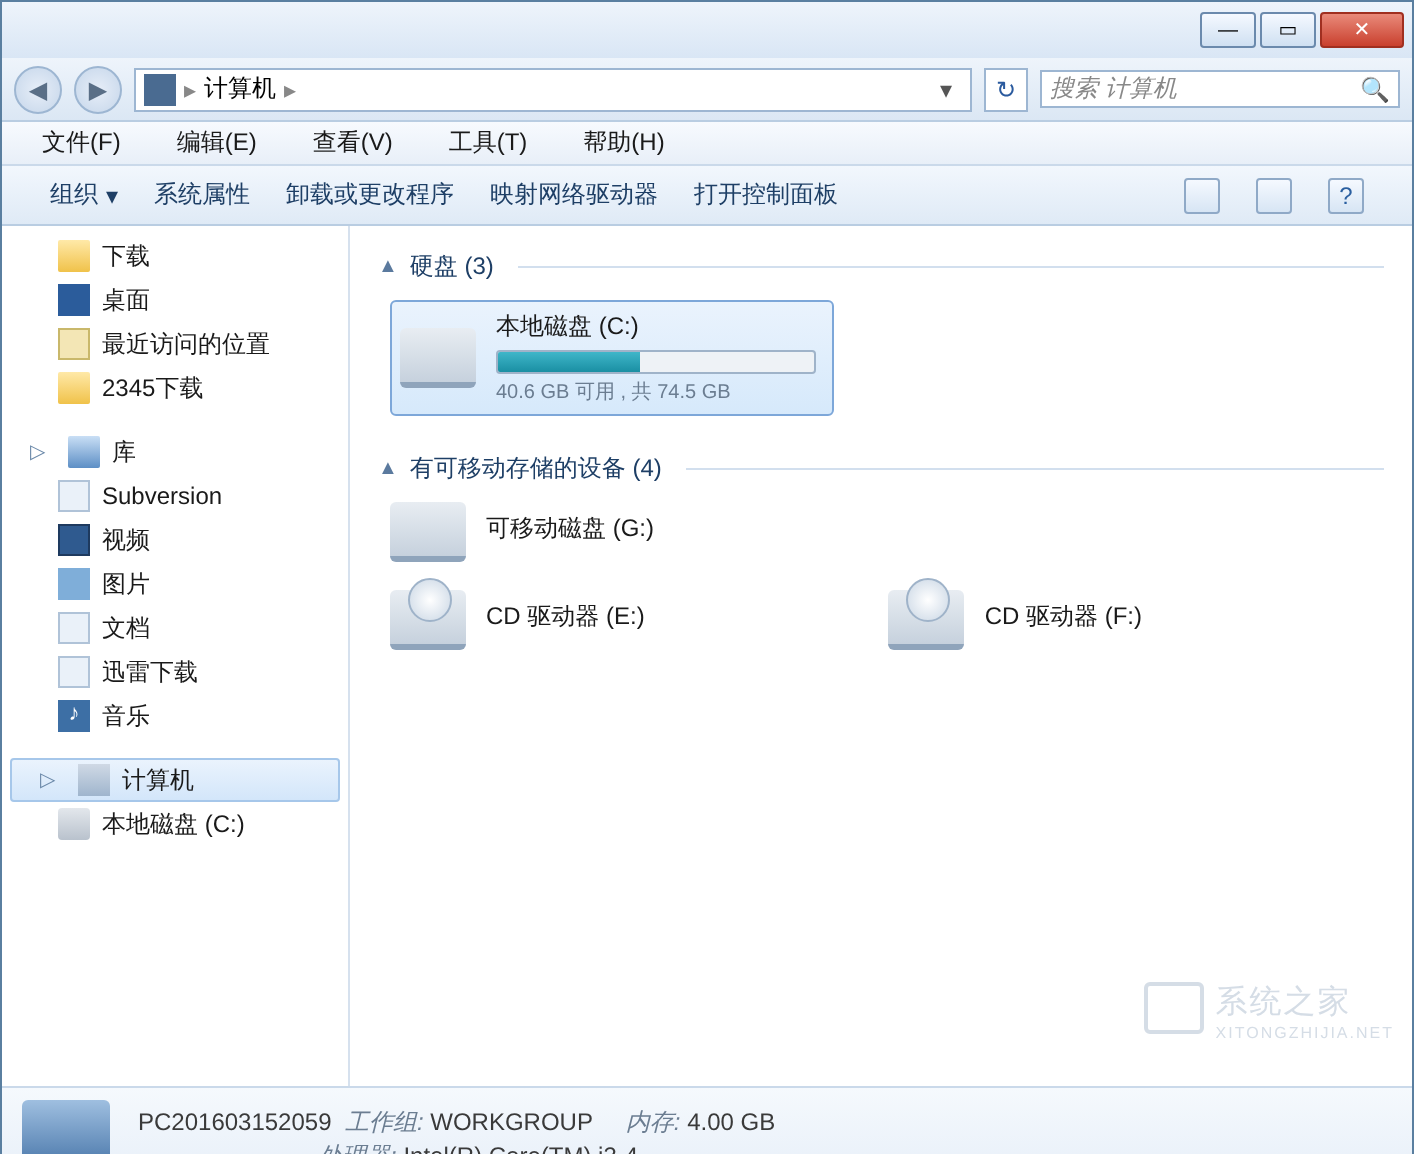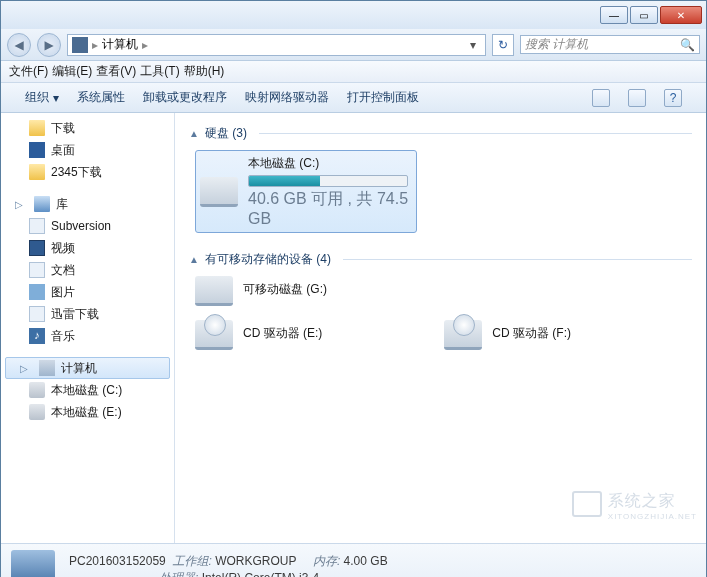--- a/index.html
+++ b/index.html
@@ -13,21 +13,21 @@
 .navbar { height: 32px; background: linear-gradient(#eef4fb, #dbe7f4); display: flex; align-items: center; padding: 0 6px; gap: 6px; border-bottom: 1px solid #b9cde2; }
 .navbtn { width: 24px; height: 24px; border-radius: 50%; background: radial-gradient(#e7eef8, #c5d6ea); border: 1px solid #9db6d2; display: flex; align-items: center; justify-content: center; color: #5a6f87; }
 .addrbar { flex: 1; height: 22px; background: #fff; border: 1px solid #9db6d2; display: flex; align-items: center; padding: 0 4px; gap: 4px; }
 .addrbar .icon-sm { width: 16px; height: 16px; background: #4a6b91; display: inline-block; }
 .addrbar .sep { color: #888; }
 .addr-drop { width: 16px; text-align: center; color: #555; }
 .refresh { width: 22px; height: 22px; border: 1px solid #9db6d2; background: #fff; display: flex; align-items: center; justify-content: center; color: #2a5a9e; }
 .searchbar { width: 180px; height: 19px; background: #fff; border: 1px solid #9db6d2; display: flex; align-items: center; padding: 0 4px; color: #888; font-style: italic; }
 .searchbar .mag { margin-left: auto; color: #2a5a9e; font-style: normal; }
 
-.menubar { height: 22px; background: linear-gradient(#f7fafe, #e8eff8); display: flex; align-items: center; padding: 0 8px; gap: 4px; border-bottom: 1px solid #cad9ea; }
+.menubar { height: 22px; background: linear-gradient(#f7fafe, #e8eff8); display: flex; align-items: center; padding: 0 20px; gap: 28px; border-bottom: 1px solid #cad9ea; }
 .menubar span { color: #1a1a1a; }
 
 .toolbar { height: 30px; background: linear-gradient(#f2f7fd, #dfeaf6); display: flex; align-items: center; padding: 0 24px; gap: 18px; border-bottom: 1px solid #b9cde2; }
 .toolbar .tbtn { color: #1e3f66; display: flex; align-items: center; gap: 4px; }
 .toolbar .spacer { flex: 1; }
 .toolbar .ico { width: 18px; height: 18px; border: 1px solid #8fa9c7; background: linear-gradient(#f5f9ff,#d7e5f4); border-radius: 2px; }
 
 .body { display: flex; height: 430px; }
 .sidebar { width: 174px; border-right: 1px solid #d6e1ee; overflow-y: auto; padding: 4px 0; }
 .tree-item { display: flex; align-items: center; gap: 6px; padding: 2px 0 2px 28px; height: 22px; color: #1a1a1a; }
@@ -52,21 +52,21 @@
 .group-hdr .arrow { color: #5b7a9e; font-size: 10px; }
 .group-hdr .line { flex: 1; height: 1px; background: #d2dfee; margin-left: 6px; }
 .drive-card { display: inline-flex; align-items: center; gap: 10px; width: 220px; vertical-align: top; margin: 0 20px 14px 6px; }
 .drive-card.sel { border:1px solid #7da7d9; background: linear-gradient(#eaf3fd,#d6e9fb); border-radius:3px; padding:4px; width: 222px; }
 .drive-ico { width: 38px; height: 30px; background: linear-gradient(#e8edf2,#c6d1dd); border-radius: 3px; border-bottom: 3px solid #8fa4bb; position: relative; }
 .drive-ico.cd::after { content:""; position:absolute; width:20px; height:20px; border-radius:50%; background: radial-gradient(#fff,#c9d6e4); top:-6px; left:9px; border:1px solid #9fb3c9; }
 .drive-info { flex:1; }
 .drive-name { color: #1a1a1a; margin-bottom: 3px; }
 .cap-bar { width: 160px; height: 12px; border:1px solid #9fb3c9; background:#eef2f6; border-radius:2px; overflow:hidden; }
 .cap-fill { height:100%; background: linear-gradient(#3fb6c9,#1a8fa3); }
-.cap-txt { color:#6b7d91; font-size:16px; margin-top:2px; }
+.cap-txt { color:#6b7d91; font-size:10px; margin-top:2px; }
 
 .statusbar { height: 52px; border-top: 1px solid #cad9ea; background: linear-gradient(#f5f9fd,#e6eef8); display:flex; align-items:center; padding: 4px 10px; gap:14px; }
 .comp-ico { width:44px; height:40px; background: linear-gradient(#9fbfe0,#3a6aa0); border-radius:3px; }
 .status-txt { color:#3a3a3a; line-height:17px; }
 .status-txt .lbl { color:#6b7d91;font-style:italic; }
 
 .watermark { position:absolute; right:10px; bottom:56px; color:#d5dde6; font-size:16px; letter-spacing:1px; display:flex; align-items:flex-start; gap:6px; }
 .watermark .logo { width:30px; height:26px; border:2px solid #d5dde6; border-radius:3px; }
 </style>
 </head>
@@ -125,68 +125,68 @@
       <div class="tree-group">
         <div class="tree-item">
             <span class="tree-icon ic-folder"></span>
             <span>下载</span>
           </div>
         <div class="tree-item">
             <span class="tree-icon ic-desktop"></span>
             <span>桌面</span>
           </div>
         <div class="tree-item">
+            <span class="tree-icon ic-recent"></span>
+            <span>最近访问的位置</span>
+          </div>
+        <div class="tree-item">
             <span class="tree-icon ic-folder"></span>
             <span>2345下载</span>
           </div>
       </div>
       <div class="tree-group">
         <div class="tree-item lvl0">
             <span class="tree-exp">▷</span>
             <span class="tree-icon ic-lib"></span>
             <span>库</span>
           </div>
         <div class="tree-item">
             <span class="tree-icon ic-file"></span>
             <span>Subversion</span>
           </div>
         <div class="tree-item">
             <span class="tree-icon ic-video"></span>
             <span>视频</span>
           </div>
         <div class="tree-item">
+            <span class="tree-icon ic-pic"></span>
+            <span>图片</span>
+          </div>
+        <div class="tree-item">
             <span class="tree-icon ic-file"></span>
             <span>文档</span>
-          </div>
-        <div class="tree-item">
-            <span class="tree-icon ic-pic"></span>
-            <span>图片</span>
           </div>
         <div class="tree-item">
             <span class="tree-icon ic-file"></span>
             <span>迅雷下载</span>
           </div>
         <div class="tree-item">
             <span class="tree-icon ic-music">♪</span>
             <span>音乐</span>
           </div>
       </div>
       <div class="tree-group">
         <div class="tree-item lvl0 tree-sel">
             <span class="tree-exp">▷</span>
             <span class="tree-icon ic-comp"></span>
             <span>计算机</span>
           </div>
         <div class="tree-item">
             <span class="tree-icon ic-drive"></span>
             <span>本地磁盘 (C:)</span>
-          </div>
-        <div class="tree-item">
-            <span class="tree-icon ic-drive"></span>
-            <span>本地磁盘 (E:)</span>
           </div>
       </div>
     </div>
 
     <div class="content">
       <div class="group-hdr">
         <span class="arrow">▲</span>
         <span>硬盘 (3)</span>
         <span class="line"></span>
       </div>

